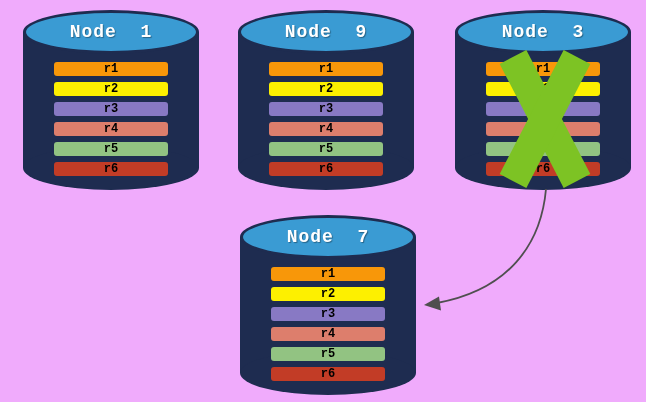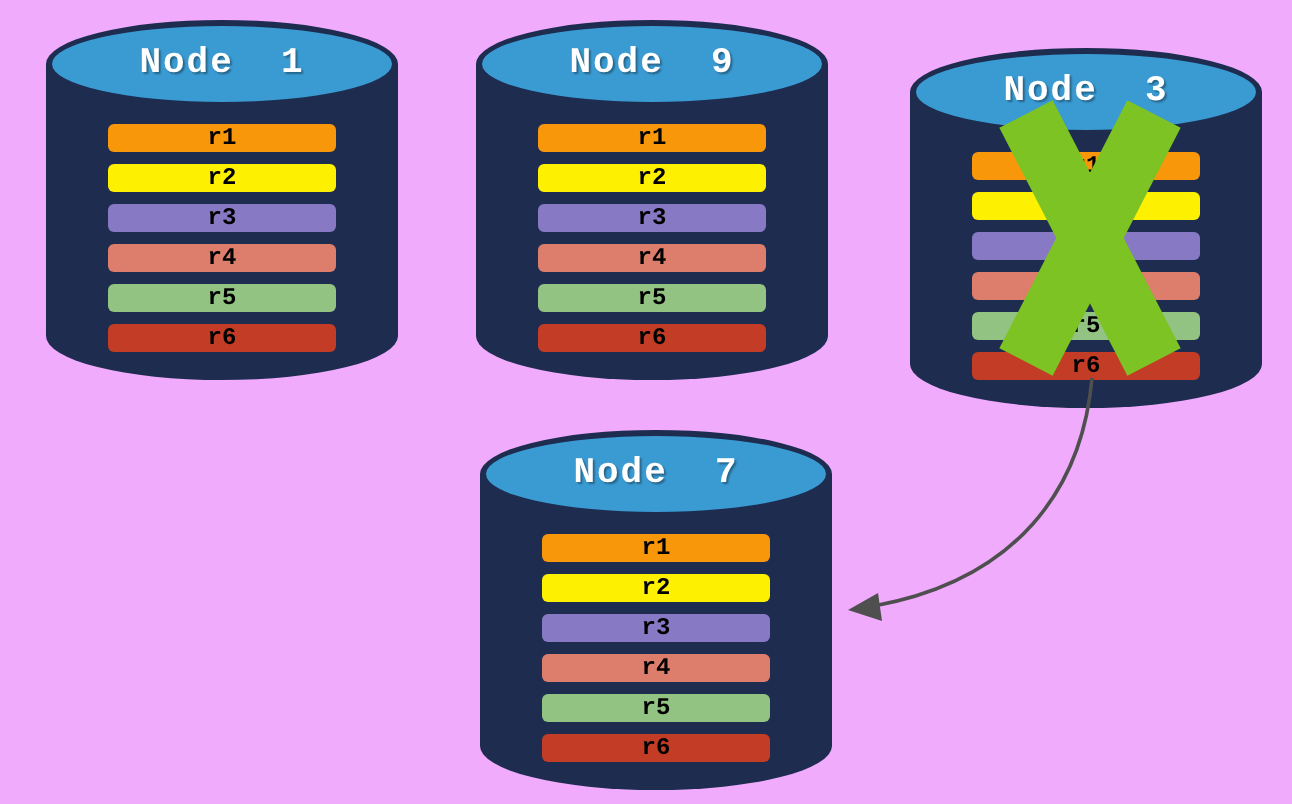--- a/index.html
+++ b/index.html
@@ -7,21 +7,21 @@
     position: relative;
     width: 646px;
     height: 402px;
     background: #f0abfc;
     overflow: hidden;
     font-family: Liberation Mono, monospace;
   }
   .node { position: absolute; width: 176px; height: 180px; }
   .node-1 { left: 23px;  top: 10px; }
   .node-2 { left: 238px; top: 10px; }
-  .node-3 { left: 455px; top: 24px; }
+  .node-3 { left: 455px; top: 10px; }
   .node-4 { left: 240px; top: 215px; }
 
   .cyl-body {
     position: absolute; left: 0; right: 0; top: 22px; height: 136px;
     background: #1E2C50;
   }
   .cyl-bottom {
     position: absolute; left: 0; right: 0; top: 136px; height: 44px;
     border-radius: 50%;
     background: #1E2C50;

